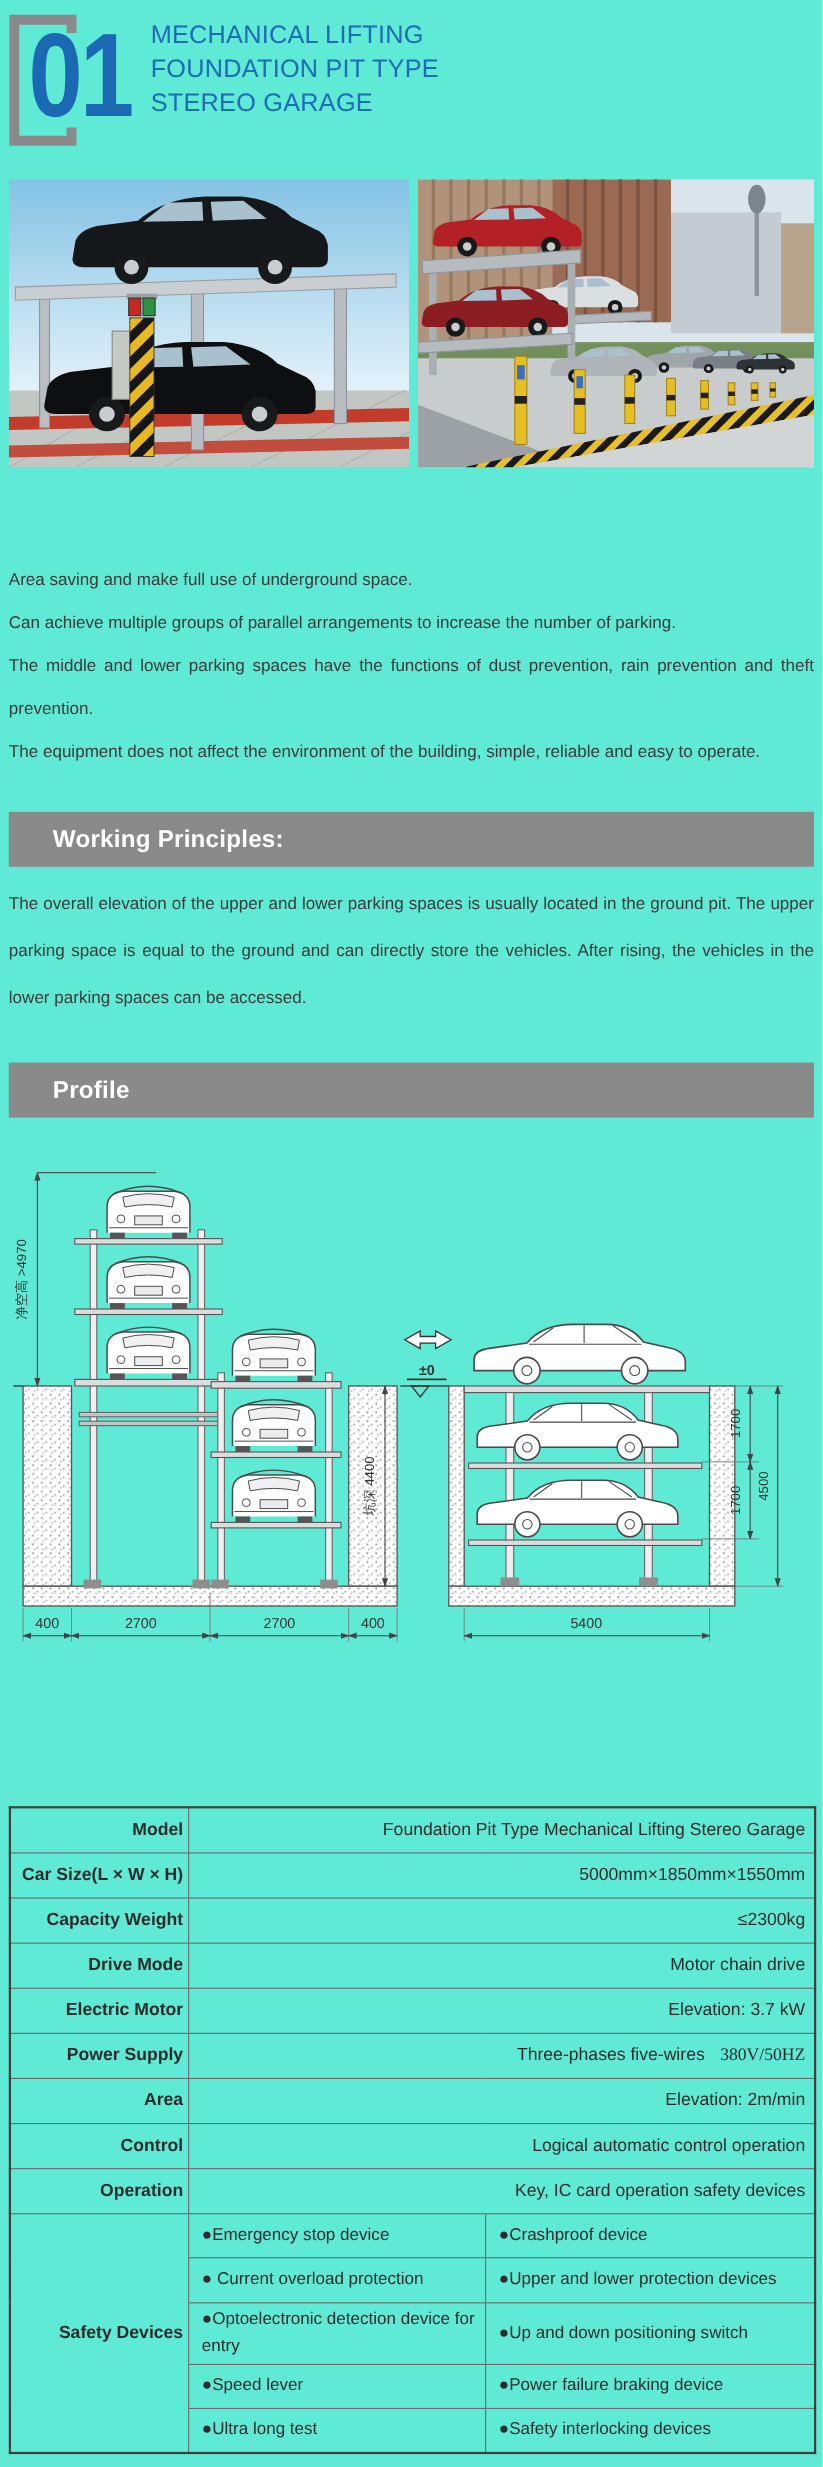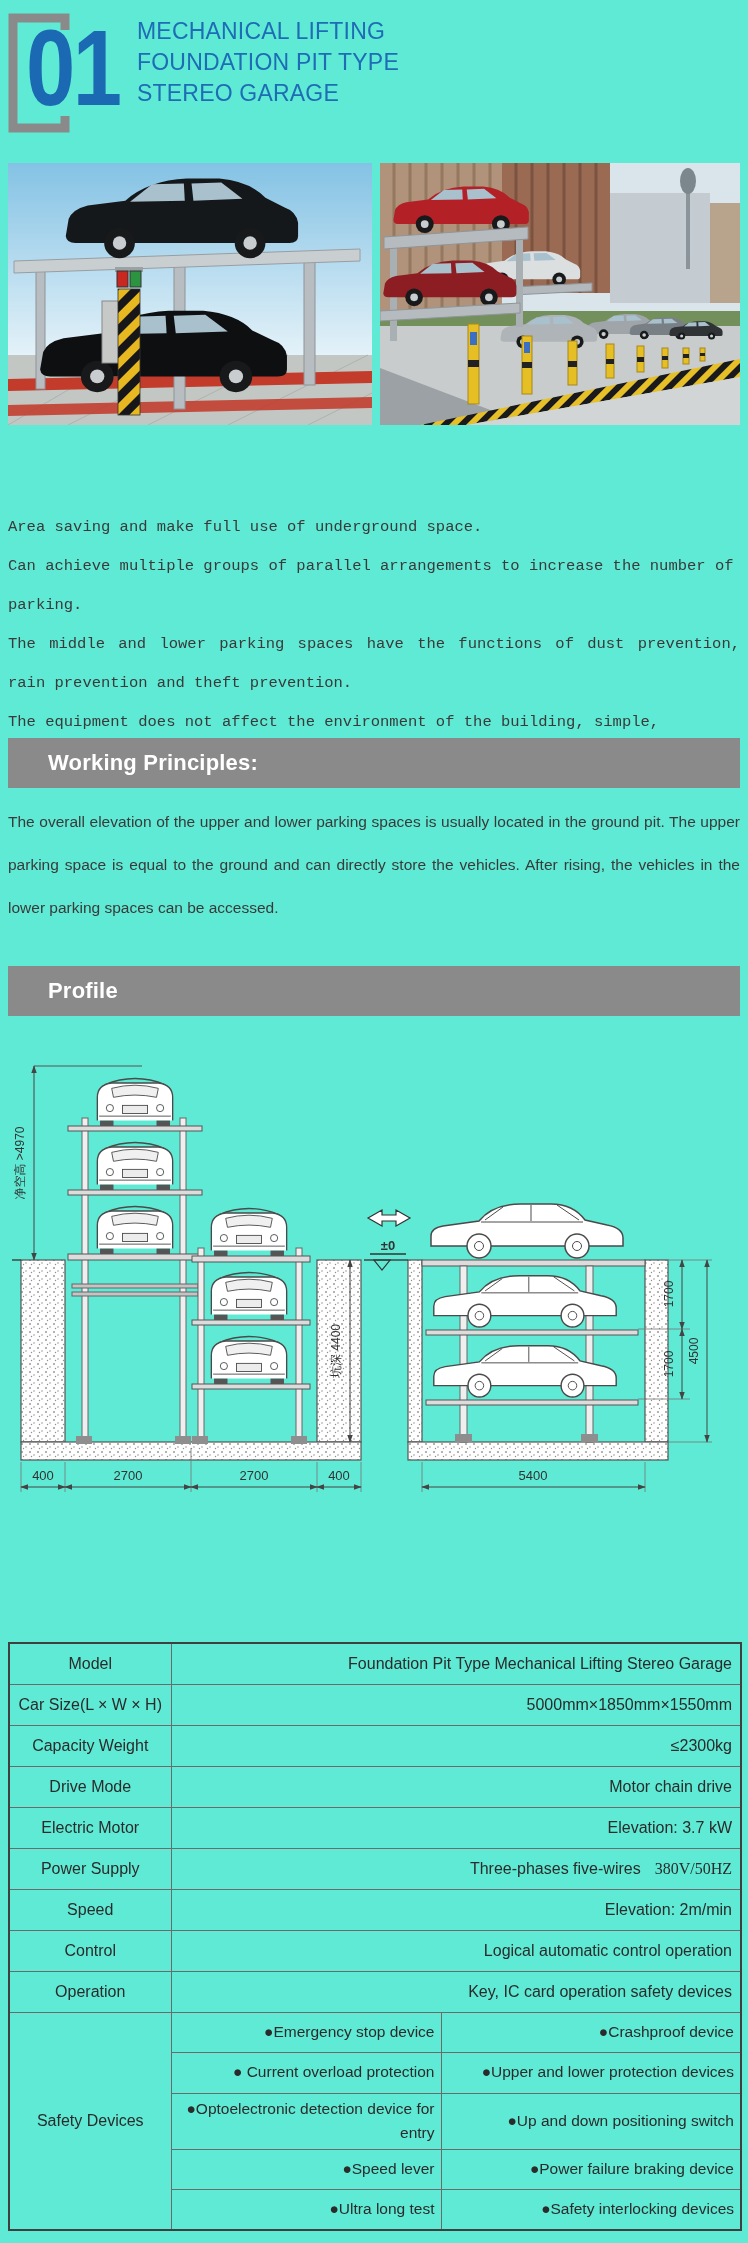--- a/index.html
+++ b/index.html
@@ -16,36 +16,36 @@
   .photoL{position:absolute;left:8px;top:163px;}
   .photoR{position:absolute;left:380px;top:163px;}
   
   .banner{position:absolute;left:8px;width:692px;height:50px;background:#8a8a8a;
           color:#fff;font-size:22px;font-weight:bold;line-height:50px;padding-left:40px;
           letter-spacing:0.2px;}
   .b1{top:448px}.b2{top:738px}.b3{top:966px}.b4{top:1545px}
   
   .tech-paras{position:absolute;left:8px;top:508px;width:732px;font-size:15.5px;
               line-height:39px;color:#3a3a3a;}
-  .tech-paras p{margin:0;font-family:Liberation Mono, monospace;}
+  .tech-paras p{margin:0;}
   .just{text-align:justify;}
   .wp{position:absolute;left:8px;top:800px;width:732px;font-size:15.5px;line-height:43px;
       color:#3a3a3a;text-align:justify;margin:0;}
   
   .drawL{position:absolute;left:12px;top:1058px;}
   .drawR{position:absolute;left:360px;top:1058px;}
   .dimtxt{font-family:"Liberation Sans",sans-serif;font-size:13px;fill:#333;}
   .dimtxt-v{font-family:"Liberation Sans",sans-serif;font-size:12px;fill:#333;}
   
   .params{position:absolute;left:8px;top:1642px;width:732px;border-collapse:collapse;
           table-layout:fixed;border:2px solid #3f3f3f;color:#2b2b2b;}
   .params td{border:1px solid #6b6b6b;font-size:16px;vertical-align:middle;overflow:hidden;}
-  .params td.lbl{text-align:center;padding:2px 4px;}
+  .params td.lbl{text-align:right;padding:2px 4px;font-weight:bold;}
   .params td.val{text-align:right;padding:2px 8px;}
-  .params td.bullet{text-align:right;padding:3px 6px 3px 12px;font-size:15.5px;line-height:1.55;}
+  .params td.bullet{text-align:left;padding:3px 6px 3px 12px;font-size:15.5px;line-height:1.55;}
   .params tr.r{height:41px}
   .params tr.rs0{height:40px}.params tr.rs1{height:41px}.params tr.rs2{height:56px}
   .params tr.rs3{height:40px}.params tr.rs4{height:41px}
   .serif{font-family:"Liberation Serif",serif;margin-left:14px;}
 </style>
 </head>
 <body>
 
 <div class="page">
 
@@ -367,21 +367,21 @@
         <td class="lbl">Electric Motor</td>
         <td class="val" colspan="2">Elevation: 3.7 kW</td>
       </tr>
       <tr class="r">
         <td class="lbl">Power Supply</td>
         <td class="val" colspan="2">
           <span>Three-phases five-wires</span><span class="serif">380V/50HZ</span>
         </td>
       </tr>
       <tr class="r">
-        <td class="lbl">Speed</td>
+        <td class="lbl">Area</td>
         <td class="val" colspan="2">Elevation: 2m/min</td>
       </tr>
       <tr class="r">
         <td class="lbl">Control</td>
         <td class="val" colspan="2">Logical automatic control operation</td>
       </tr>
       <tr class="r">
         <td class="lbl">Operation</td>
         <td class="val" colspan="2">Key, IC card operation safety devices</td>
       </tr>

